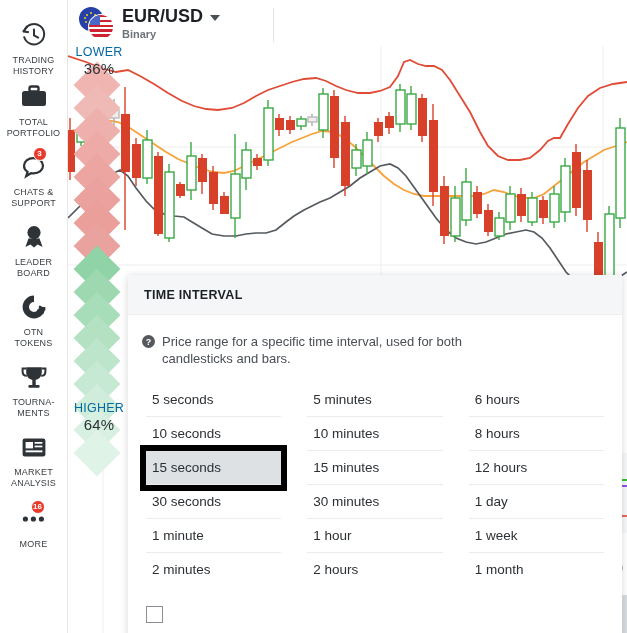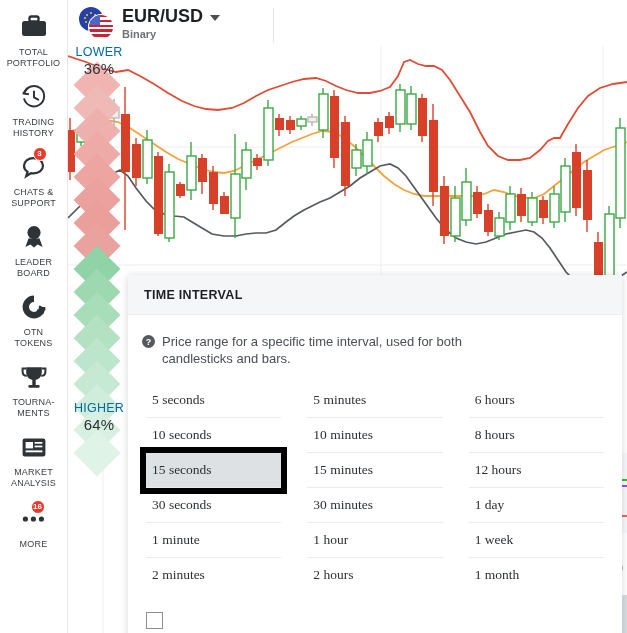--- a/index.html
+++ b/index.html
@@ -226,21 +226,21 @@
     display:flex; align-items:center; justify-content:center;
     flex: 0 0 13px; margin-top: 2px;
   }
   .note-text {
     font-size: 13px; line-height: 17px; color: #4a4f55; margin-left: 7px;
     max-width: 330px;
   }
   .grid {
     display: flex; padding: 16px 18px 0 18px; gap: 26px;
   }
-  .grid-col { flex: 1 1 0; font-family: Liberation Serif, serif; }
+  .grid-col { flex: 1 1 0; }
   .opt {
     font-size: 13.5px; color: #2b3034;
     padding: 9px 0 9px 6px;
     border-bottom: 1px solid #ececec;
     cursor: pointer;
   }
   .grid-col .opt:last-child { border-bottom: none; }
   .opt.selected {
     background: #dde1e4;
     box-shadow: 0 0 0 6px #000;
@@ -461,41 +461,41 @@
       </div>
       <div class="prob-label prob-lower">LOWER</div>
       <div class="prob-label prob-pct prob-lower-pct">36%</div>
       <div class="prob-label prob-higher">HIGHER</div>
       <div class="prob-label prob-pct prob-higher-pct">64%</div>
     </div>
   </div>
 
   <div class="sidebar">
 
-    <div class="side-item" style="margin-top:4px">
-      <div class="side-icon">
-        <svg width="26" height="24" viewBox="0 0 26 24" fill="#2e3338">
-          <rect x="1" y="6" width="24" height="15" rx="2.5"></rect>
-          <rect x="8.5" y="1.5" width="9" height="5" rx="1.8" fill="none" stroke="#2e3338" stroke-width="2.4"></rect>
-        </svg>
-      </div>
-      <div class="side-label">TOTAL
-PORTFOLIO</div>
-    </div>
-
     <div class="side-item" style="margin-top:12px">
       <div class="side-icon">
         <svg width="26" height="26" viewBox="0 0 26 26" fill="none" stroke="#2e3338" stroke-width="2">
           <path d="M3.2,9.2 A10.2,10.2 0 1 1 3,14.4"></path>
           <polyline points="6.4,4.2 2.4,9.4 7.9,10.2" stroke-linejoin="round"></polyline>
           <polyline points="13,7.4 13,13.4 17.2,15.6" stroke-linecap="round"></polyline>
         </svg>
       </div>
       <div class="side-label">TRADING
 HISTORY</div>
+    </div>
+
+    <div class="side-item" style="margin-top:4px">
+      <div class="side-icon">
+        <svg width="26" height="24" viewBox="0 0 26 24" fill="#2e3338">
+          <rect x="1" y="6" width="24" height="15" rx="2.5"></rect>
+          <rect x="8.5" y="1.5" width="9" height="5" rx="1.8" fill="none" stroke="#2e3338" stroke-width="2.4"></rect>
+        </svg>
+      </div>
+      <div class="side-label">TOTAL
+PORTFOLIO</div>
     </div>
 
     <div class="side-item" style="margin-top:12px">
       <div class="side-icon">
         <svg width="26" height="24" viewBox="0 0 26 24" fill="none" stroke="#2e3338" stroke-width="2.2">
           <path d="M12.5,3.2 C6.9,3.2 3,6.6 3,10.8 C3,13.3 4.4,15.5 6.6,16.9 L5.2,21.2 L9.9,18.2 C10.7,18.35 11.6,18.4 12.5,18.4 C18.1,18.4 22,15 22,10.8 C22,6.6 18.1,3.2 12.5,3.2 Z"></path>
         </svg>
         <div class="badge b-chat">3</div>
       </div>
       <div class="side-label">CHATS &amp;

